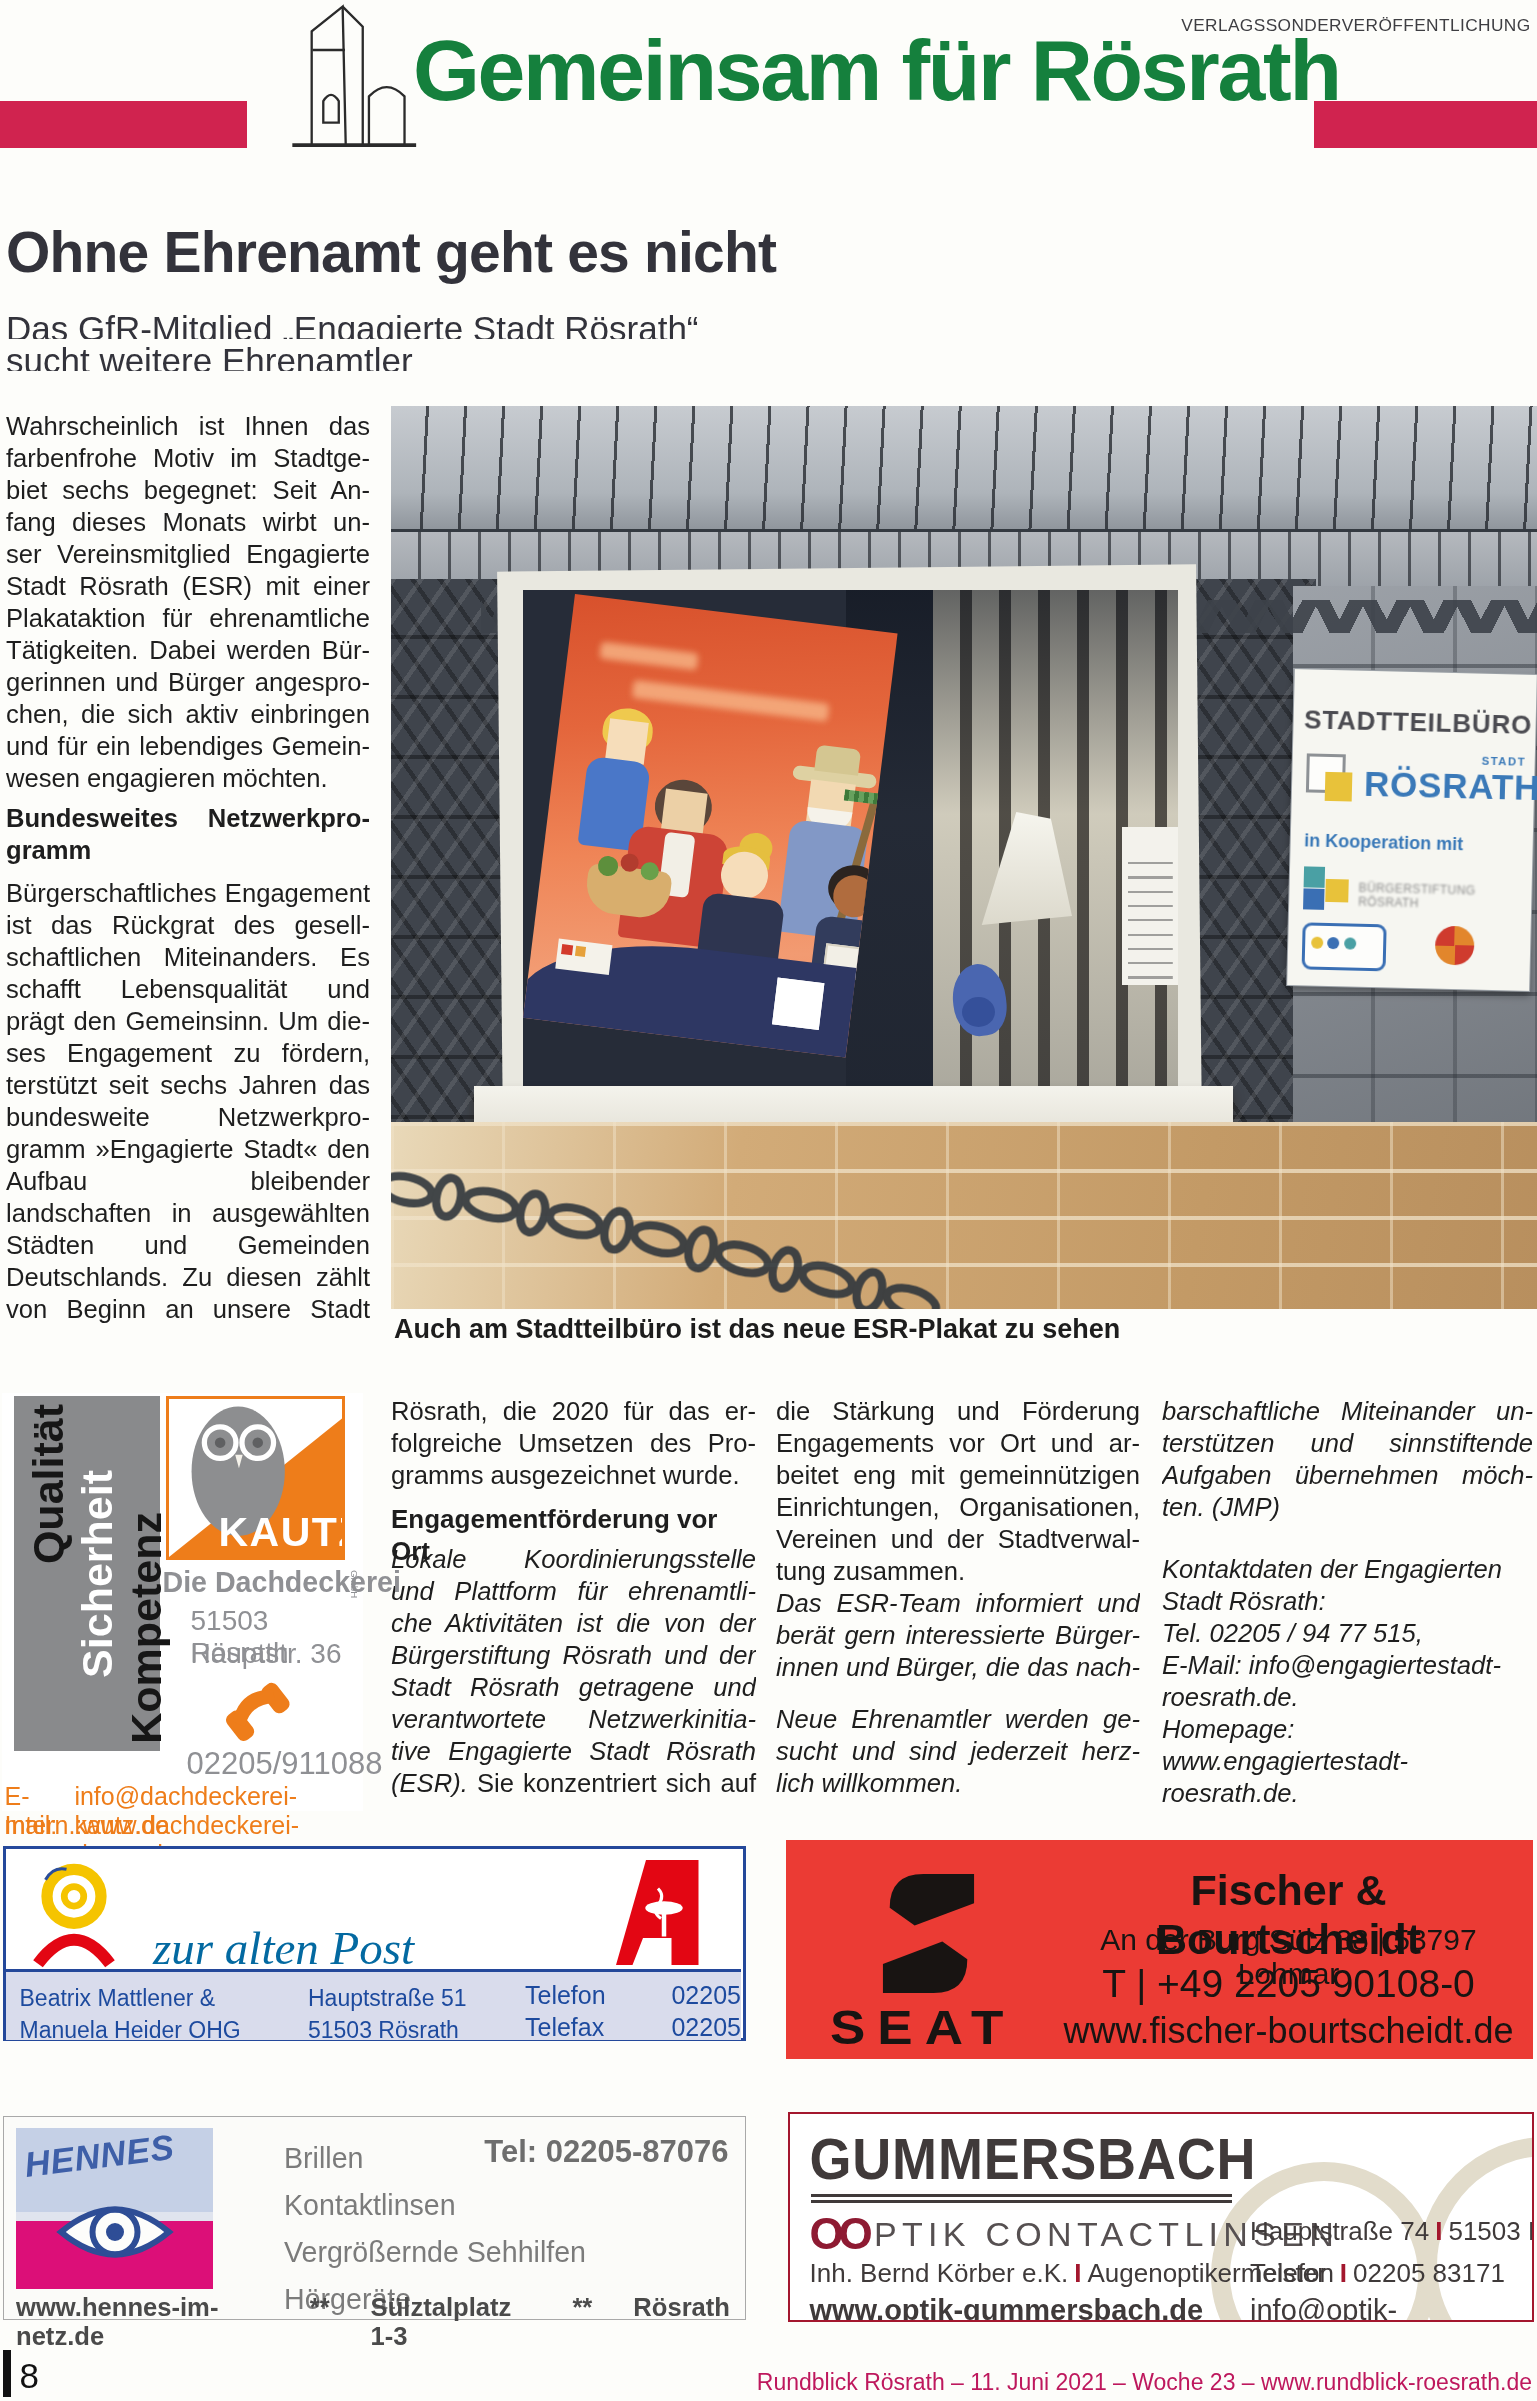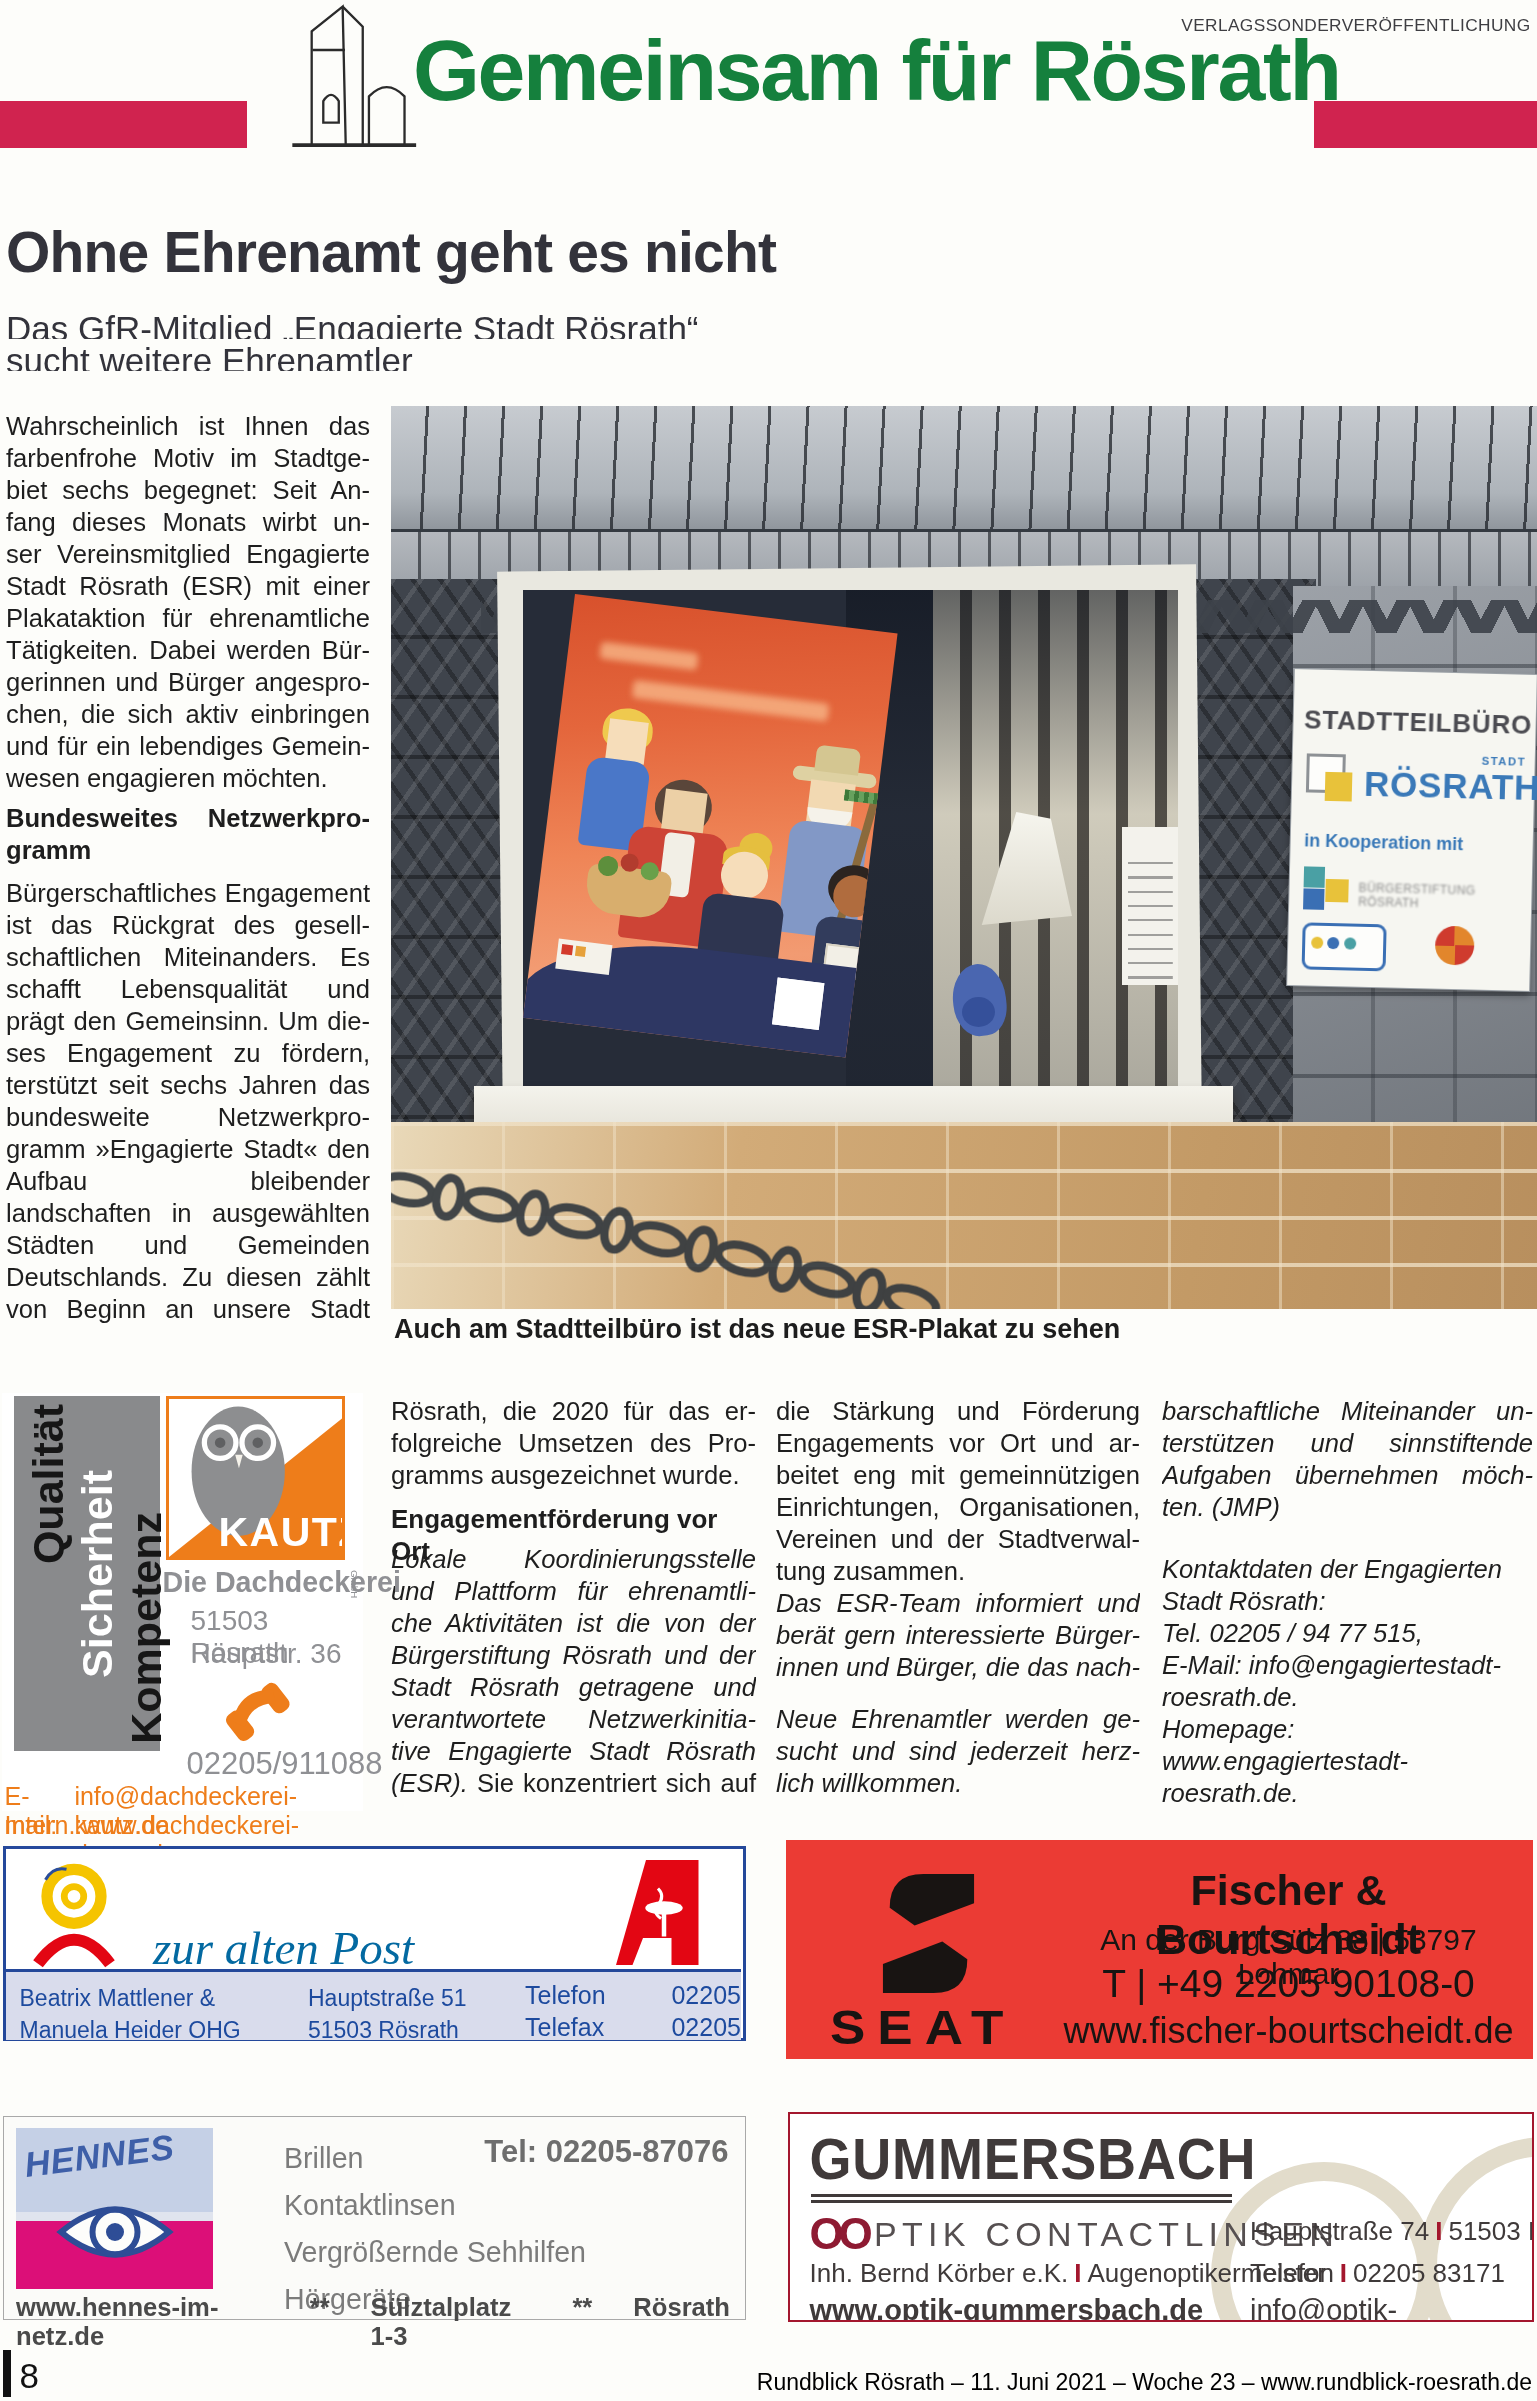--- a/index.html
+++ b/index.html
@@ -195,21 +195,21 @@
   .gum-line{font-size:26px;color:#3f3a3a;font-weight:500;white-space:nowrap;}
   .gum-sep{color:#a3172e;font-weight:700;padding:0 6px;}
   #gum-addr{left:460px;top:102px;}
   #gum-owner{left:19.5px;top:144px;}
   #gum-tel{left:460px;top:144px;}
   #gum-web{left:19.5px;top:180px;font-size:29px;font-weight:700;color:#3f3a3a;}
   #gum-mail{left:460px;top:180px;font-size:29px;color:#3f3a3a;font-weight:500;}
   
   #ft-bar{left:3px;top:2350px;width:8.3px;height:47px;background:#111;}
   #ft-page{left:19.5px;top:2356px;font-size:35px;color:#111;}
-  #ft-line{right:6px;top:2369px;font-size:23px;color:#000000;font-weight:500;text-align:right;}
+  #ft-line{right:6px;top:2369px;font-size:23px;color:#be185d;font-weight:500;text-align:right;}
 </style>
 </head>
 <body>
 
 <div id="page">
 
   <div class="ab" id="overline">VERLAGSSONDERVERÖFFENTLICHUNG</div>
   <div class="ab mh-bar" id="mh-bar-l"></div>
   <div class="ab mh-bar" id="mh-bar-r"></div>
   <svg class="ab" id="mh-logo" viewBox="0 0 200 190">

